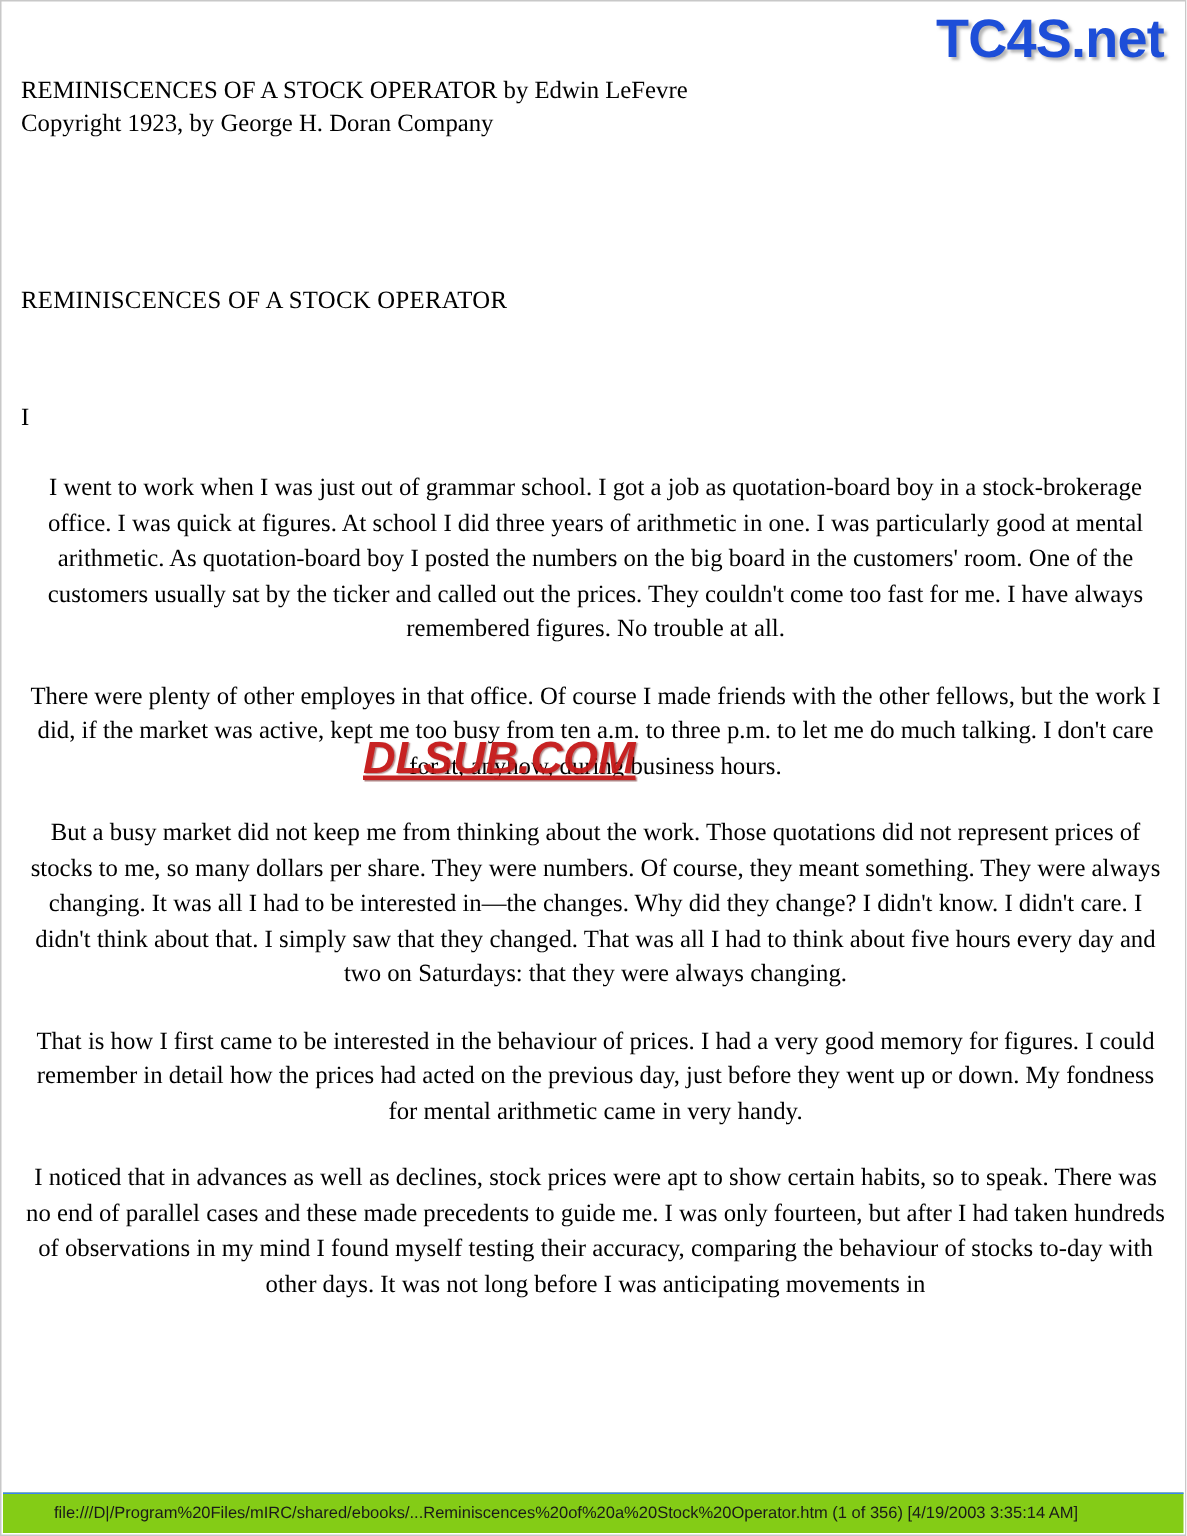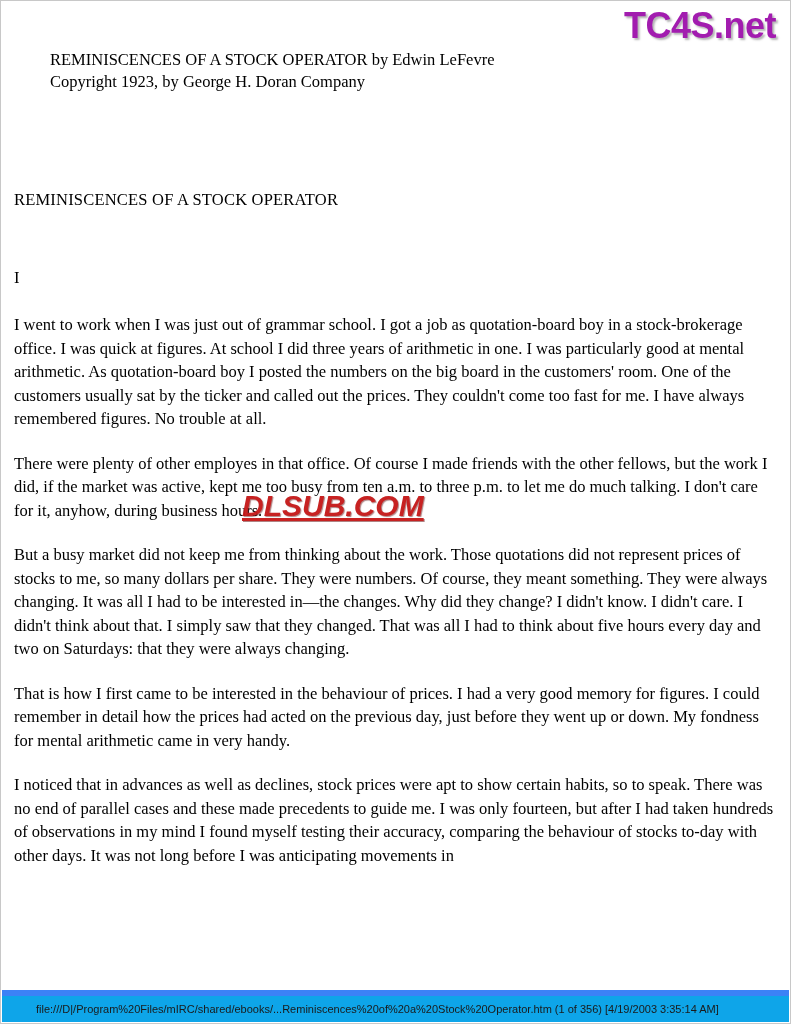--- a/index.html
+++ b/index.html
@@ -29,21 +29,20 @@
     top: 0;
     width: 766px;
   }
   .header-block {
     margin-top: 48px;
     font-size: 16.5px;
     line-height: 22px;
   }
   .header-block div {
     white-space: nowrap;
-    margin-left: 36px;
   }
   .dedication {
     margin-top: 93px;
     font-size: 16.5px;
     line-height: 22px;
   }
   .book-title {
     margin-top: 96px;
     font-size: 16.5px;
     line-height: 22px;
@@ -55,30 +54,31 @@
     line-height: 22px;
   }
   .body-text {
     margin-top: 24px;
     font-size: 16.5px;
     line-height: 23.5px;
     text-align: left;
   }
   .body-text p {
     margin: 0 0 21px 0;
+    text-align: center;
   }
   
   .wm-tc4s {
     position: absolute;
     right: 14px;
     top: 4px;
     font-family: "Liberation Sans", sans-serif;
     font-weight: bold;
     font-size: 36px;
-    color: #a21caf;
+    color: #1d4ed8;
     text-shadow: 2px 2px 2px rgba(120,120,120,0.55);
     letter-spacing: -0.5px;
   }
   .wm-dlsub {
     position: absolute;
     left: 241px;
     top: 488px;
     font-family: "Liberation Sans", sans-serif;
     font-weight: bold;
     font-style: italic;
@@ -99,22 +99,22 @@
     color: #1f9b1f;
     text-shadow: 1px 1px 1px rgba(0,70,0,0.45);
   }
   
   .statusbar {
     position: absolute;
     left: 1px;
     right: 1px;
     bottom: 1px;
     height: 26px;
-    background: #0ea5e9;
-    border-top: 6px solid #3b82f6;
+    background: #84cc16;
+    border-top: 1px solid #3b82f6;
     display: flex;
     align-items: center;
     overflow: hidden;
   }
   .status-text {
     font-family: "Liberation Sans", sans-serif;
     font-size: 11px;
     color: #1a1a1a;
     padding-left: 34px;
     white-space: nowrap;

